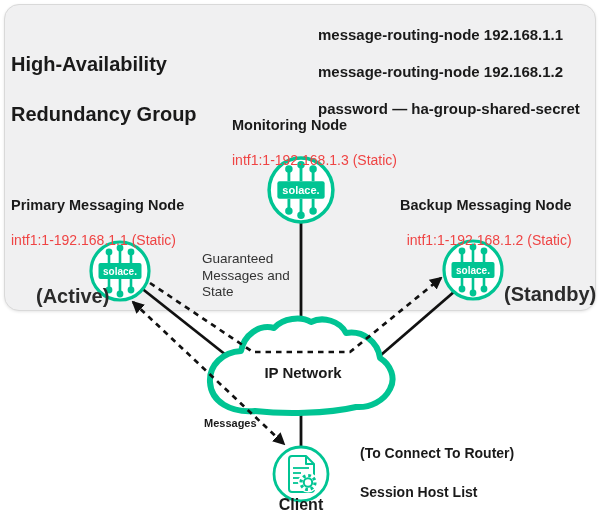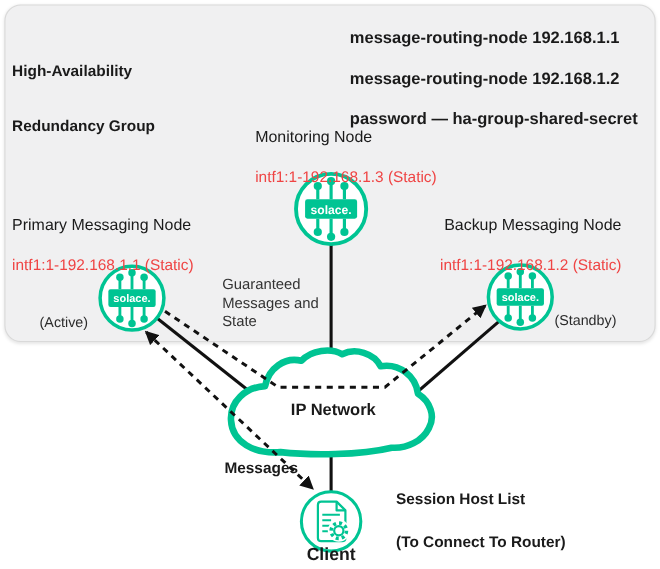--- a/index.html
+++ b/index.html
@@ -7,38 +7,38 @@
     font-family:"Liberation Sans","DejaVu Sans",sans-serif; color:#1a1a1a; }
   .stage { position:relative; width:600px; height:517px; overflow:hidden; background:#fff; }
 
   .group-panel { position:absolute; left:4px; top:4px; width:592px; height:307px;
     background:#f0f0f1; border:1px solid #d9d9d9; border-radius:15px;
     box-shadow:0 1px 3px rgba(0,0,0,0.10); }
 
   .diagram-svg { position:absolute; left:0; top:0; width:600px; height:517px; }
 
   .txt { position:absolute; white-space:pre-line; }
-  .panel-title { left:11px; top:27px; font-size:14px; font-weight:700; line-height:25px; }
+  .panel-title { left:11px; top:27px; font-size:20px; font-weight:700; line-height:25px; }
   .config-block { left:318px; top:7px; font-size:15px; font-weight:600; line-height:18.5px; }
 
-  .node-label .nl-title { font-size:14.5px; font-weight:400; line-height:17px; }
+  .node-label .nl-title { font-size:14.5px; font-weight:700; line-height:17px; }
   .node-label .nl-sub   { font-size:14px;   font-weight:400; line-height:17px; color:#ef4444; }
   .monitoring-label { left:232px; top:99px; }
   .primary-label    { left:11px;  top:179px; }
   .backup-label     { left:400px; top:179px;text-align:right; }
 
-  .state-label { font-size:13px; color:#2b2b2b; }
+  .state-label { font-size:20px; color:#2b2b2b;font-weight:bold; }
   .active-label  { left:36px;  top:285px; }
   .standby-label { left:504px; top:283px; }
 
   .guaranteed-label { left:202px; top:251px; width:104px; font-size:13.5px;
     line-height:16.5px; color:#333; }
   .ip-network-label { left:251px; top:364px; width:104px; text-align:center;
     font-size:15px; font-weight:700; }
-  .messages-label { left:204px; top:417px; font-size:14px; font-weight:700; }
+  .messages-label { left:204px; top:417px; font-size:11px; font-weight:700; }
   .session-list { left:360px; top:424px; font-size:14px; font-weight:700; line-height:19.5px; }
   .client-label { left:266px; top:496px; width:70px; text-align:center;
     font-size:16px; font-weight:700; }
 </style>
 </head>
 <body>
 
 <div class="stage">
 
   <div class="group-panel"></div>
@@ -188,21 +188,21 @@
   <div class="txt state-label active-label">(Active)</div>
   <div class="txt state-label standby-label">(Standby)</div>
 
   <div class="txt guaranteed-label">Guaranteed Messages and State</div>
 
   <div class="txt ip-network-label">IP Network</div>
 
   <div class="txt messages-label">Messages</div>
 
   <div class="txt session-list">
+    <div>(To Connect To Router)</div>
     <div>Session Host List</div>
-    <div>(To Connect To Router)</div>
     
     
   </div>
 
   <div class="txt client-label">Client</div>
 
 </div>
 
 </body></html>

